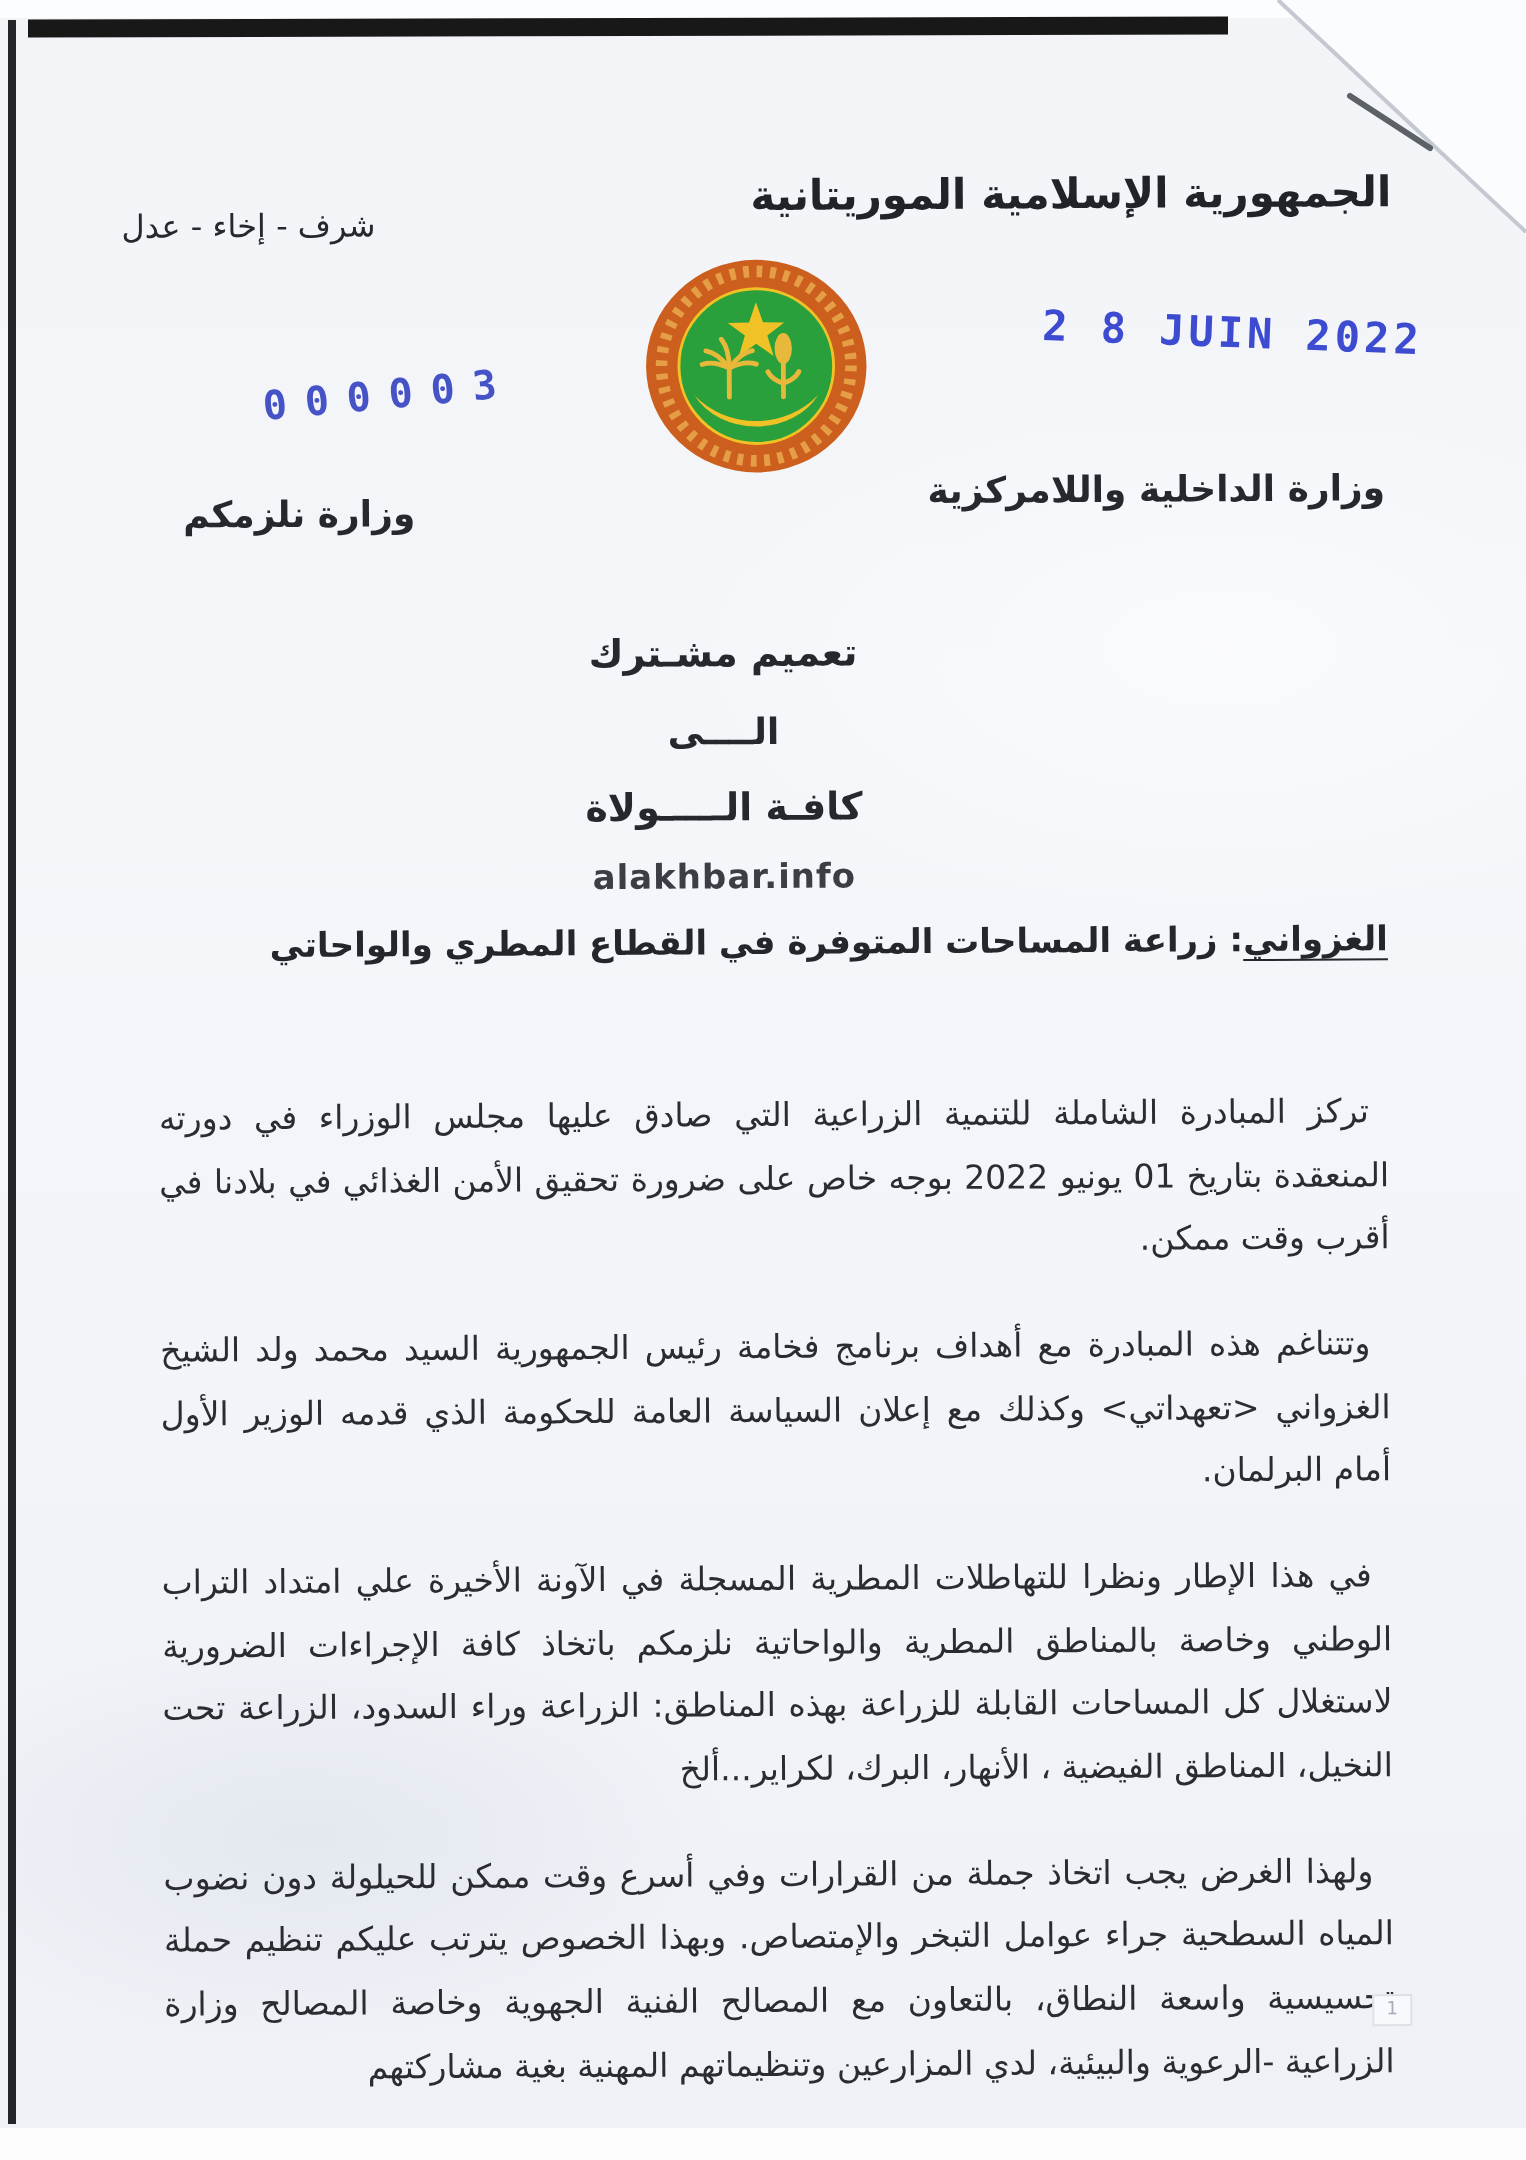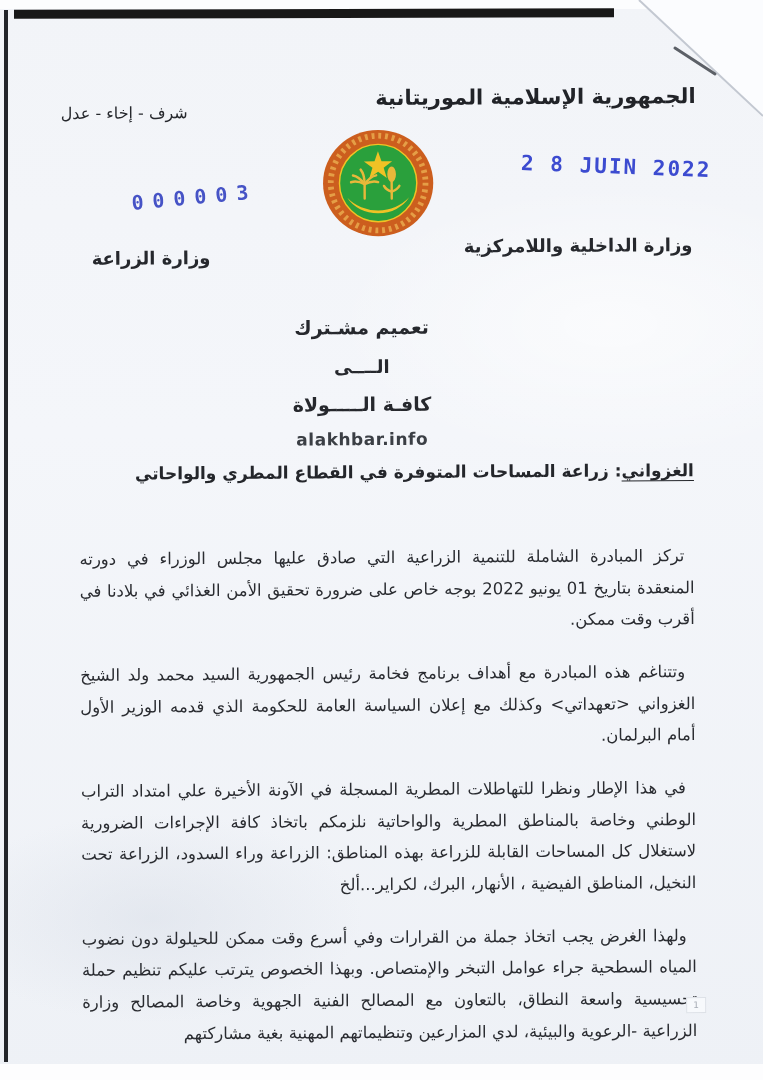--- a/index.html
+++ b/index.html
@@ -132,21 +132,21 @@
 
       <g stroke="#e8b83a" stroke-width="2.5" stroke-linecap="round" fill="none">
         <path d="M74 75 L74 56"></path>
         <ellipse cx="74" cy="50" rx="4.5" ry="8" fill="#e8b83a" stroke="none"></ellipse>
         <path d="M74 68 Q68 66 66 62"></path>
         <path d="M74 68 Q80 66 82 62"></path>
       </g>
     </svg>
 
     <div class="ministry-right">وزارة الداخلية واللامركزية</div>
-    <div class="ministry-left">وزارة الزراعة</div>
+    <div class="ministry-left">وزارة نلزمكم</div>
 
     <div class="center-block">
       <div class="doc-type">تعميم مشـترك</div>
       <div class="to-line">الــــى</div>
       <div class="recipients">كافـة الـــــولاة</div>
       <div class="watermark">alakhbar.info</div>
     </div>
 
     <div class="subject-line">
       <span class="subject-label">الغزواني</span><span>: </span><span>زراعة المساحات المتوفرة في القطاع المطري والواحاتي</span>

